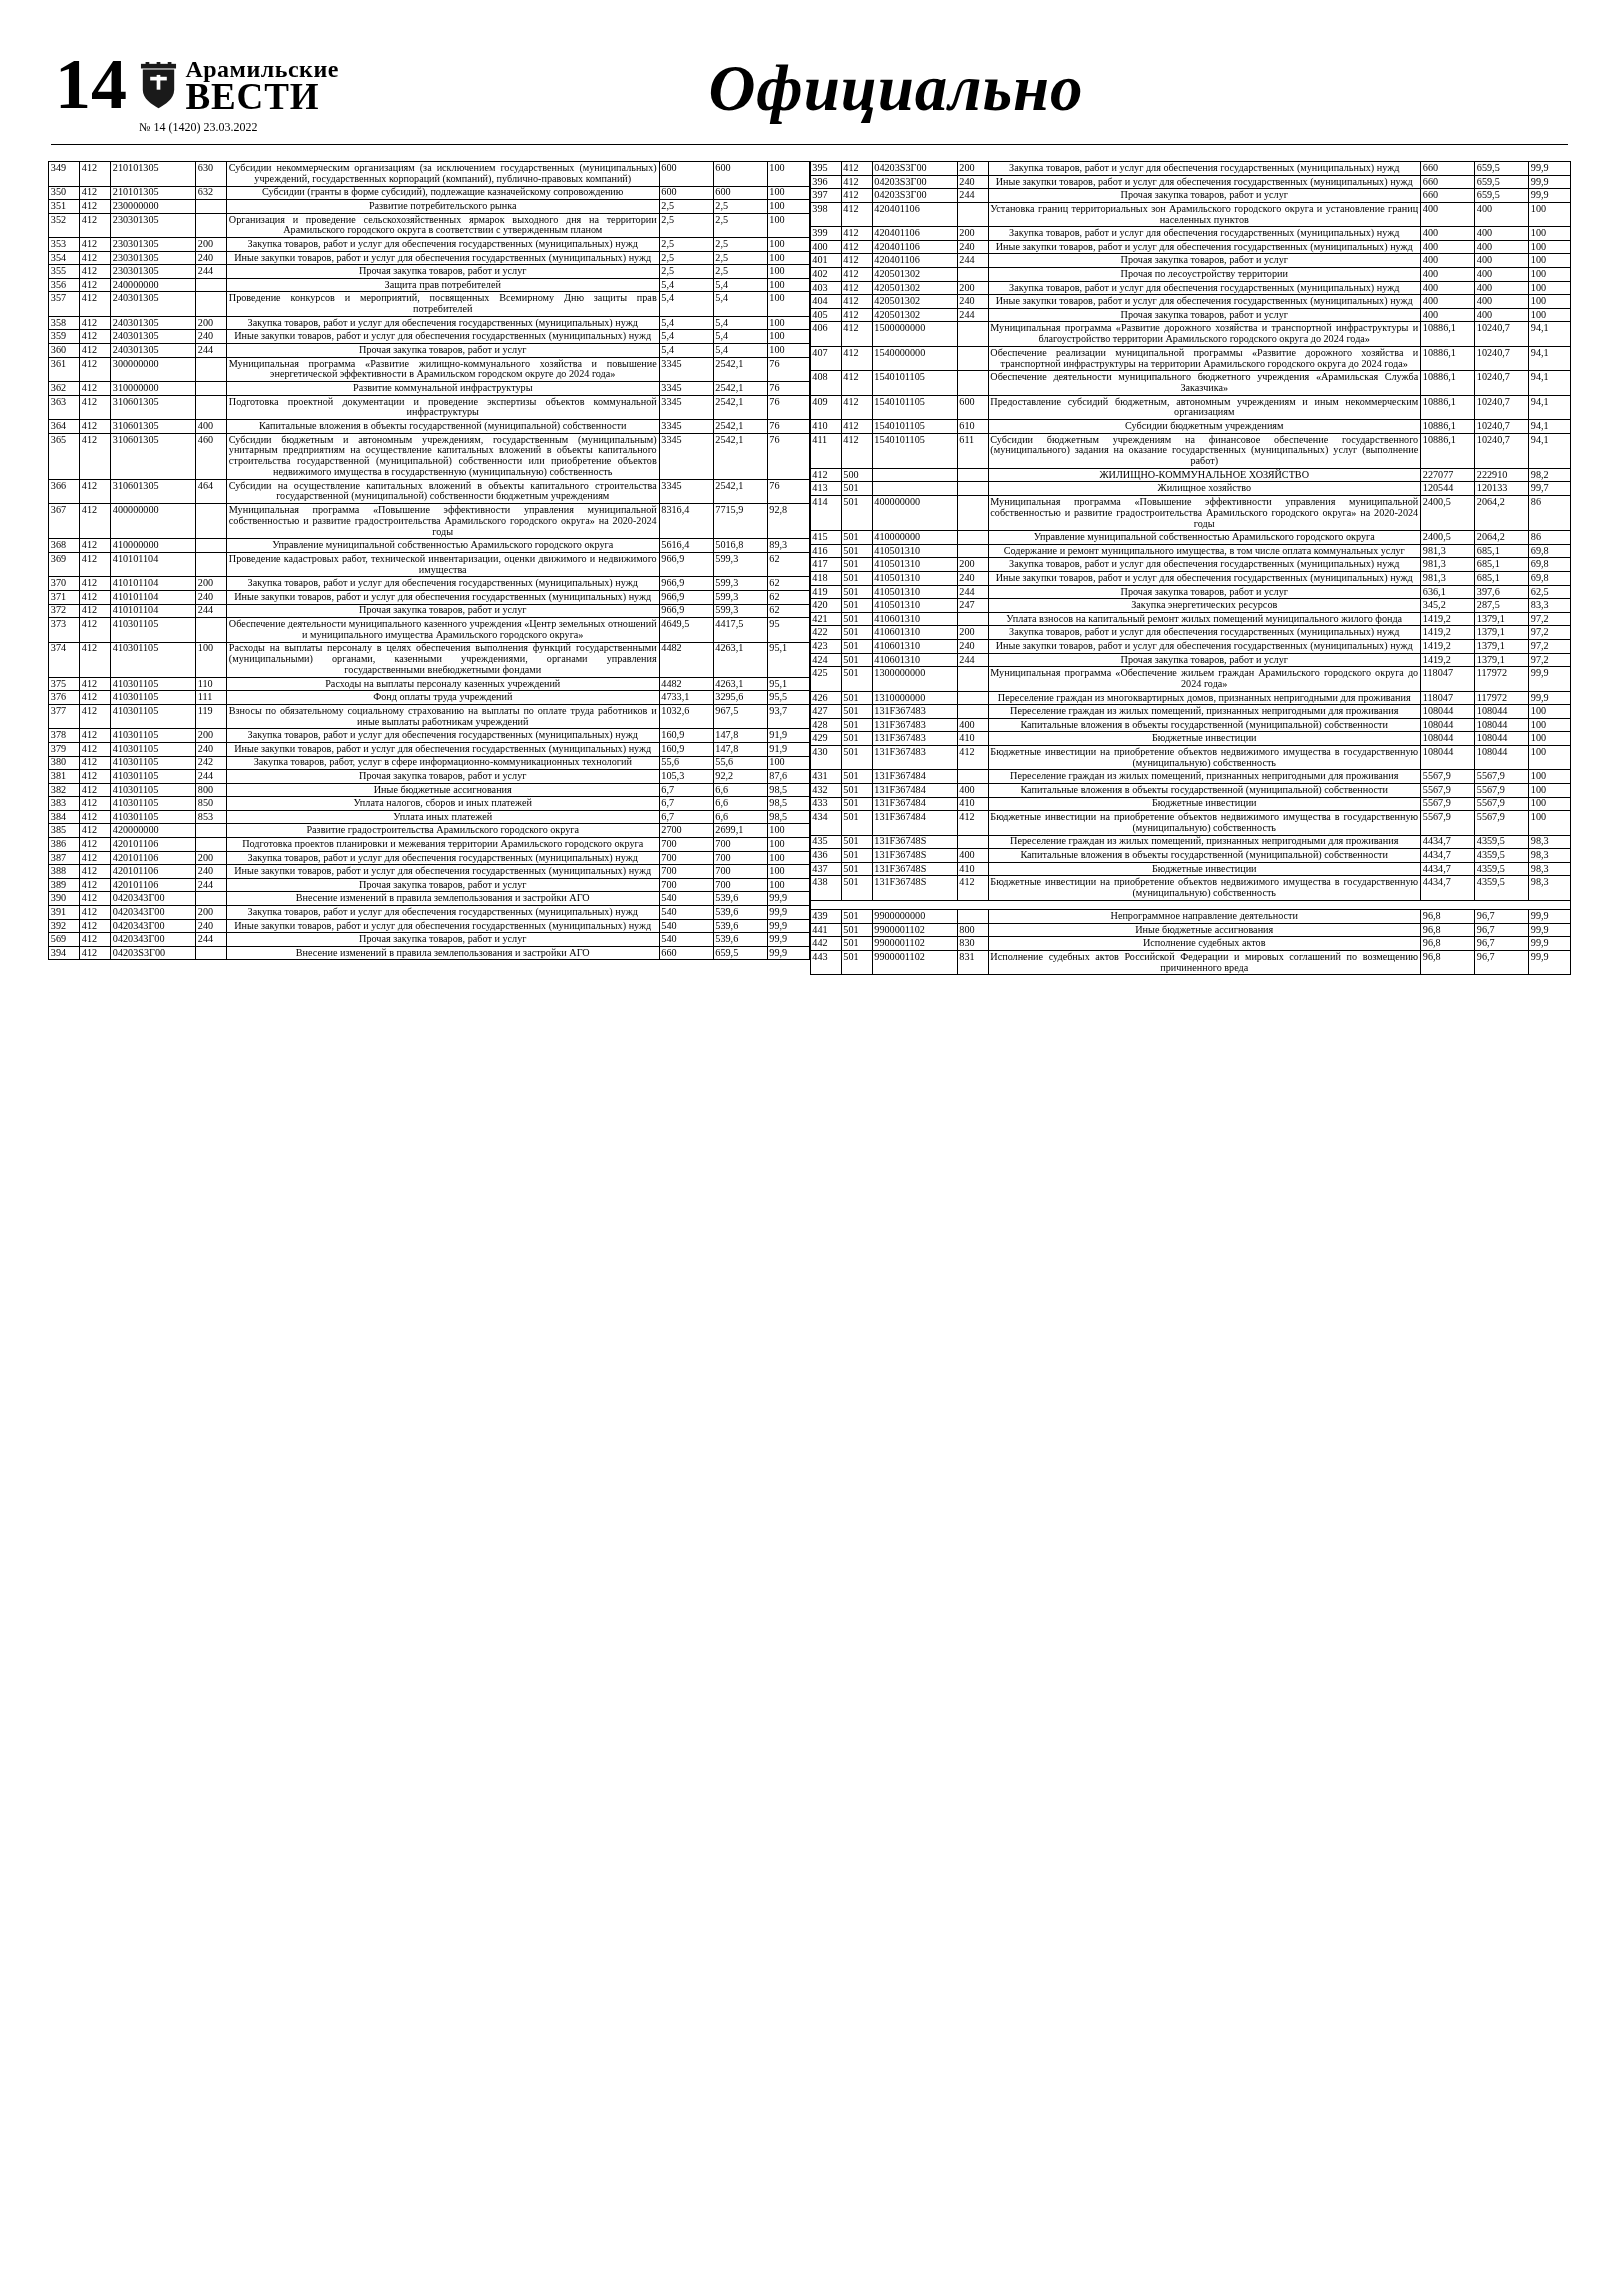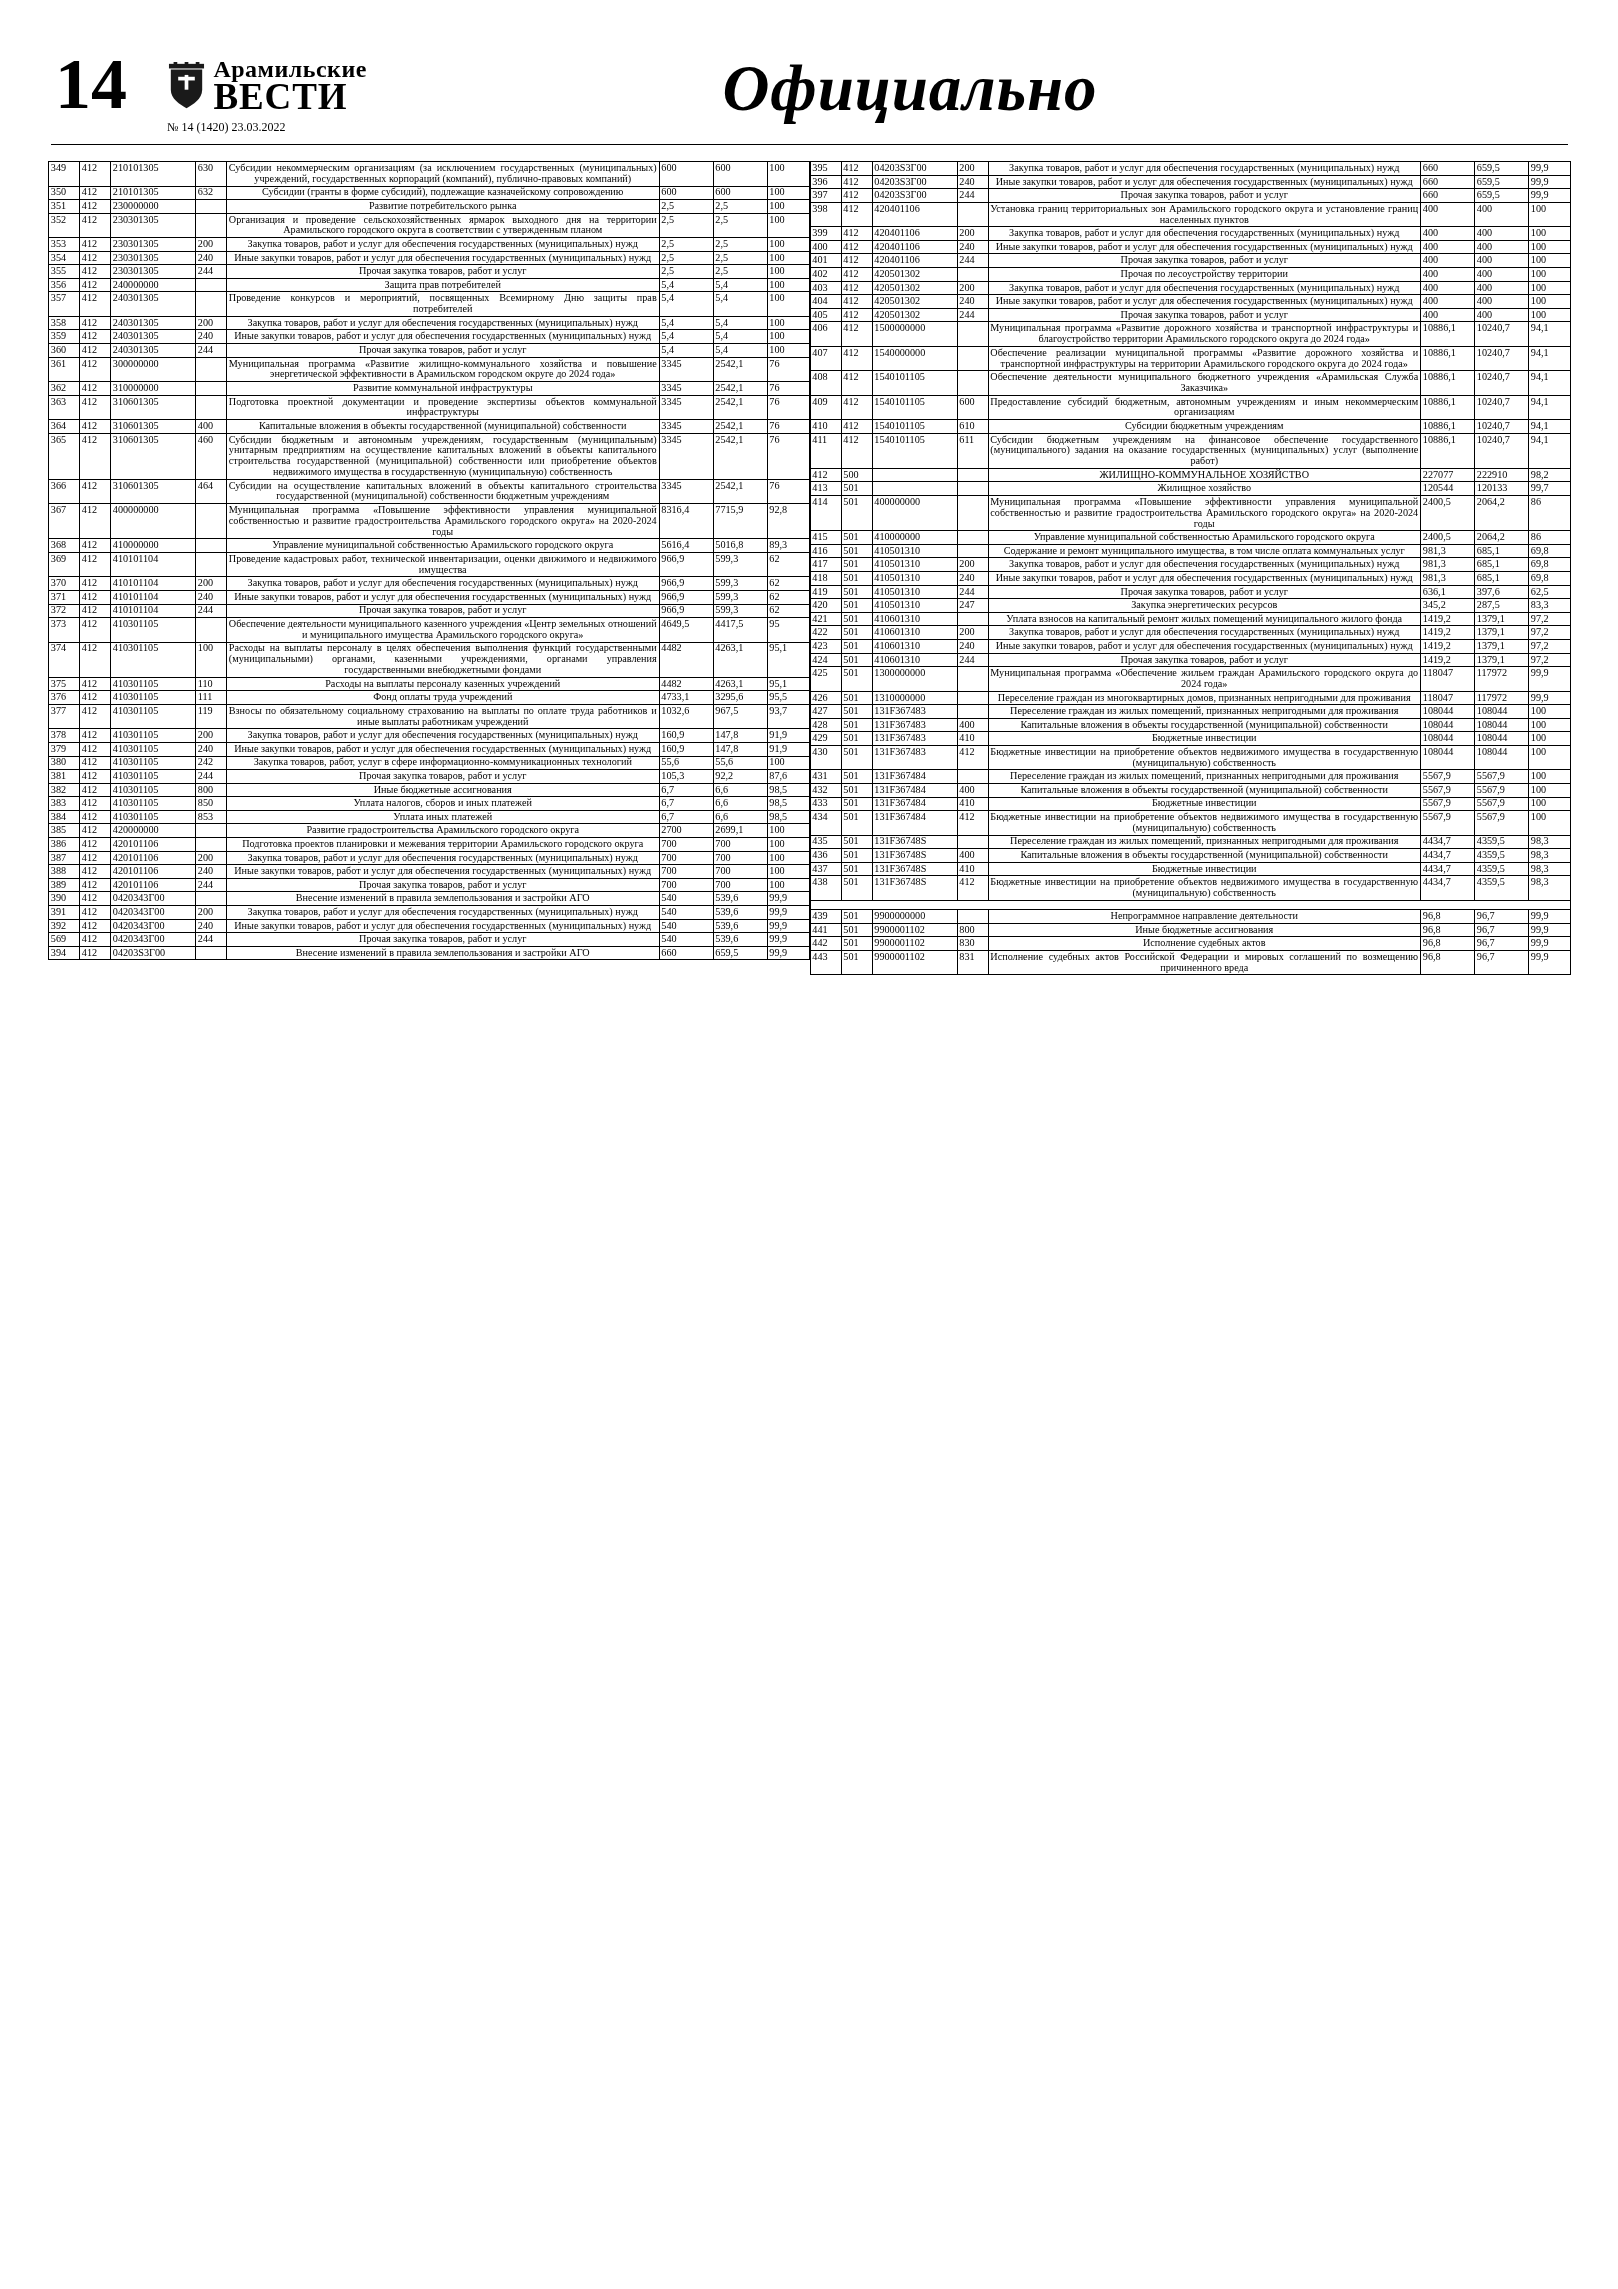--- a/index.html
+++ b/index.html
@@ -1,22 +1,22 @@
 <!DOCTYPE html>
 <html style="font-size:14.8px"><head>
 <meta charset="utf-8">
 <style>
   html,body{margin:0;padding:0;background:#ffffff;}
   body{width:1619px;height:2290px;font-family:"Liberation Serif",serif;color:#000;}
   .page{position:relative;width:1619px;height:2290px;padding:0;box-sizing:border-box;}
 
   
   .masthead{display:flex;align-items:flex-start;padding:51px 55px 0 55px;box-sizing:border-box;height:138px;}
-  .page-num{font-family:"Liberation Serif",serif;font-size:72px;font-weight:bold;line-height:66px;margin-right:28px;}
-  .logo-block{display:flex;flex-direction:column;align-items:flex-start;margin-top:5.5px;margin-left:12px;}
+  .page-num{font-family:"Liberation Serif",serif;font-size:72px;font-weight:bold;line-height:66px;margin-right:12px;}
+  .logo-block{display:flex;flex-direction:column;align-items:flex-start;margin-top:5.5px;}
   .logo-row{display:flex;align-items:center;}
   .crest{width:39px;height:48px;margin-right:7.4px;position:relative;}
   .crest svg{display:block;}
   .logo-text{display:flex;flex-direction:column;line-height:1;}
   .logo-top{font-family:"Liberation Serif",serif;font-size:24px;font-weight:bold;letter-spacing:0.5px;}
   .logo-bottom{font-family:"Liberation Serif",serif;font-size:37px;font-weight:bold;letter-spacing:0.9px;margin-top:-2.8px;}
   .issue{font-family:"Liberation Serif",serif;font-size:12px;margin-top:5.5px;}
   .officially{flex:1;text-align:center;font-family:"Liberation Serif",serif;font-style:italic;font-size:65px;font-weight:bold;letter-spacing:0.9px;padding-right:111px;}
 
   .rule{border-top:1.8px solid #000;margin:5.5px 51px 0 51px;}

